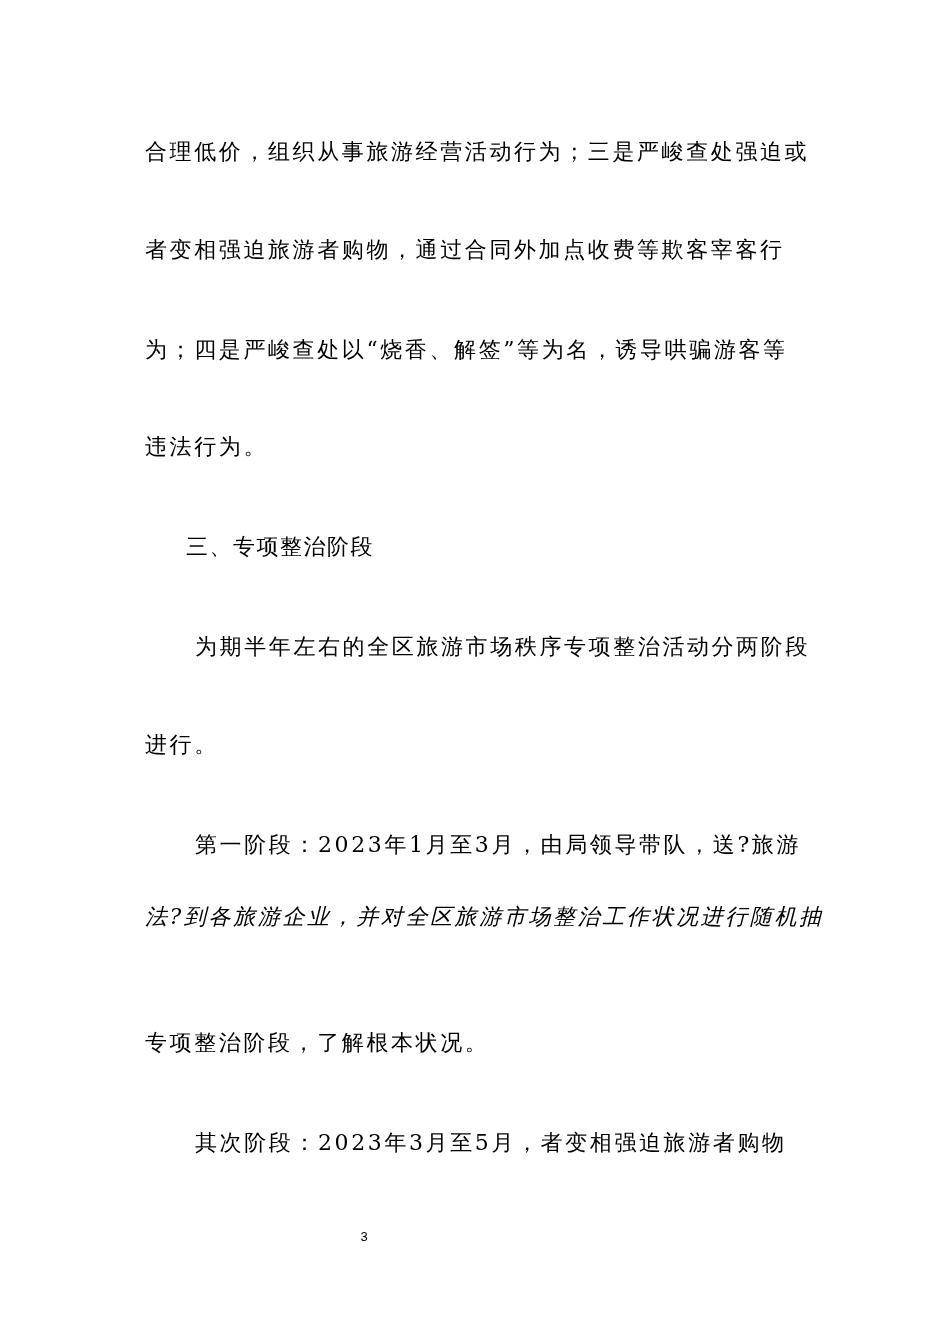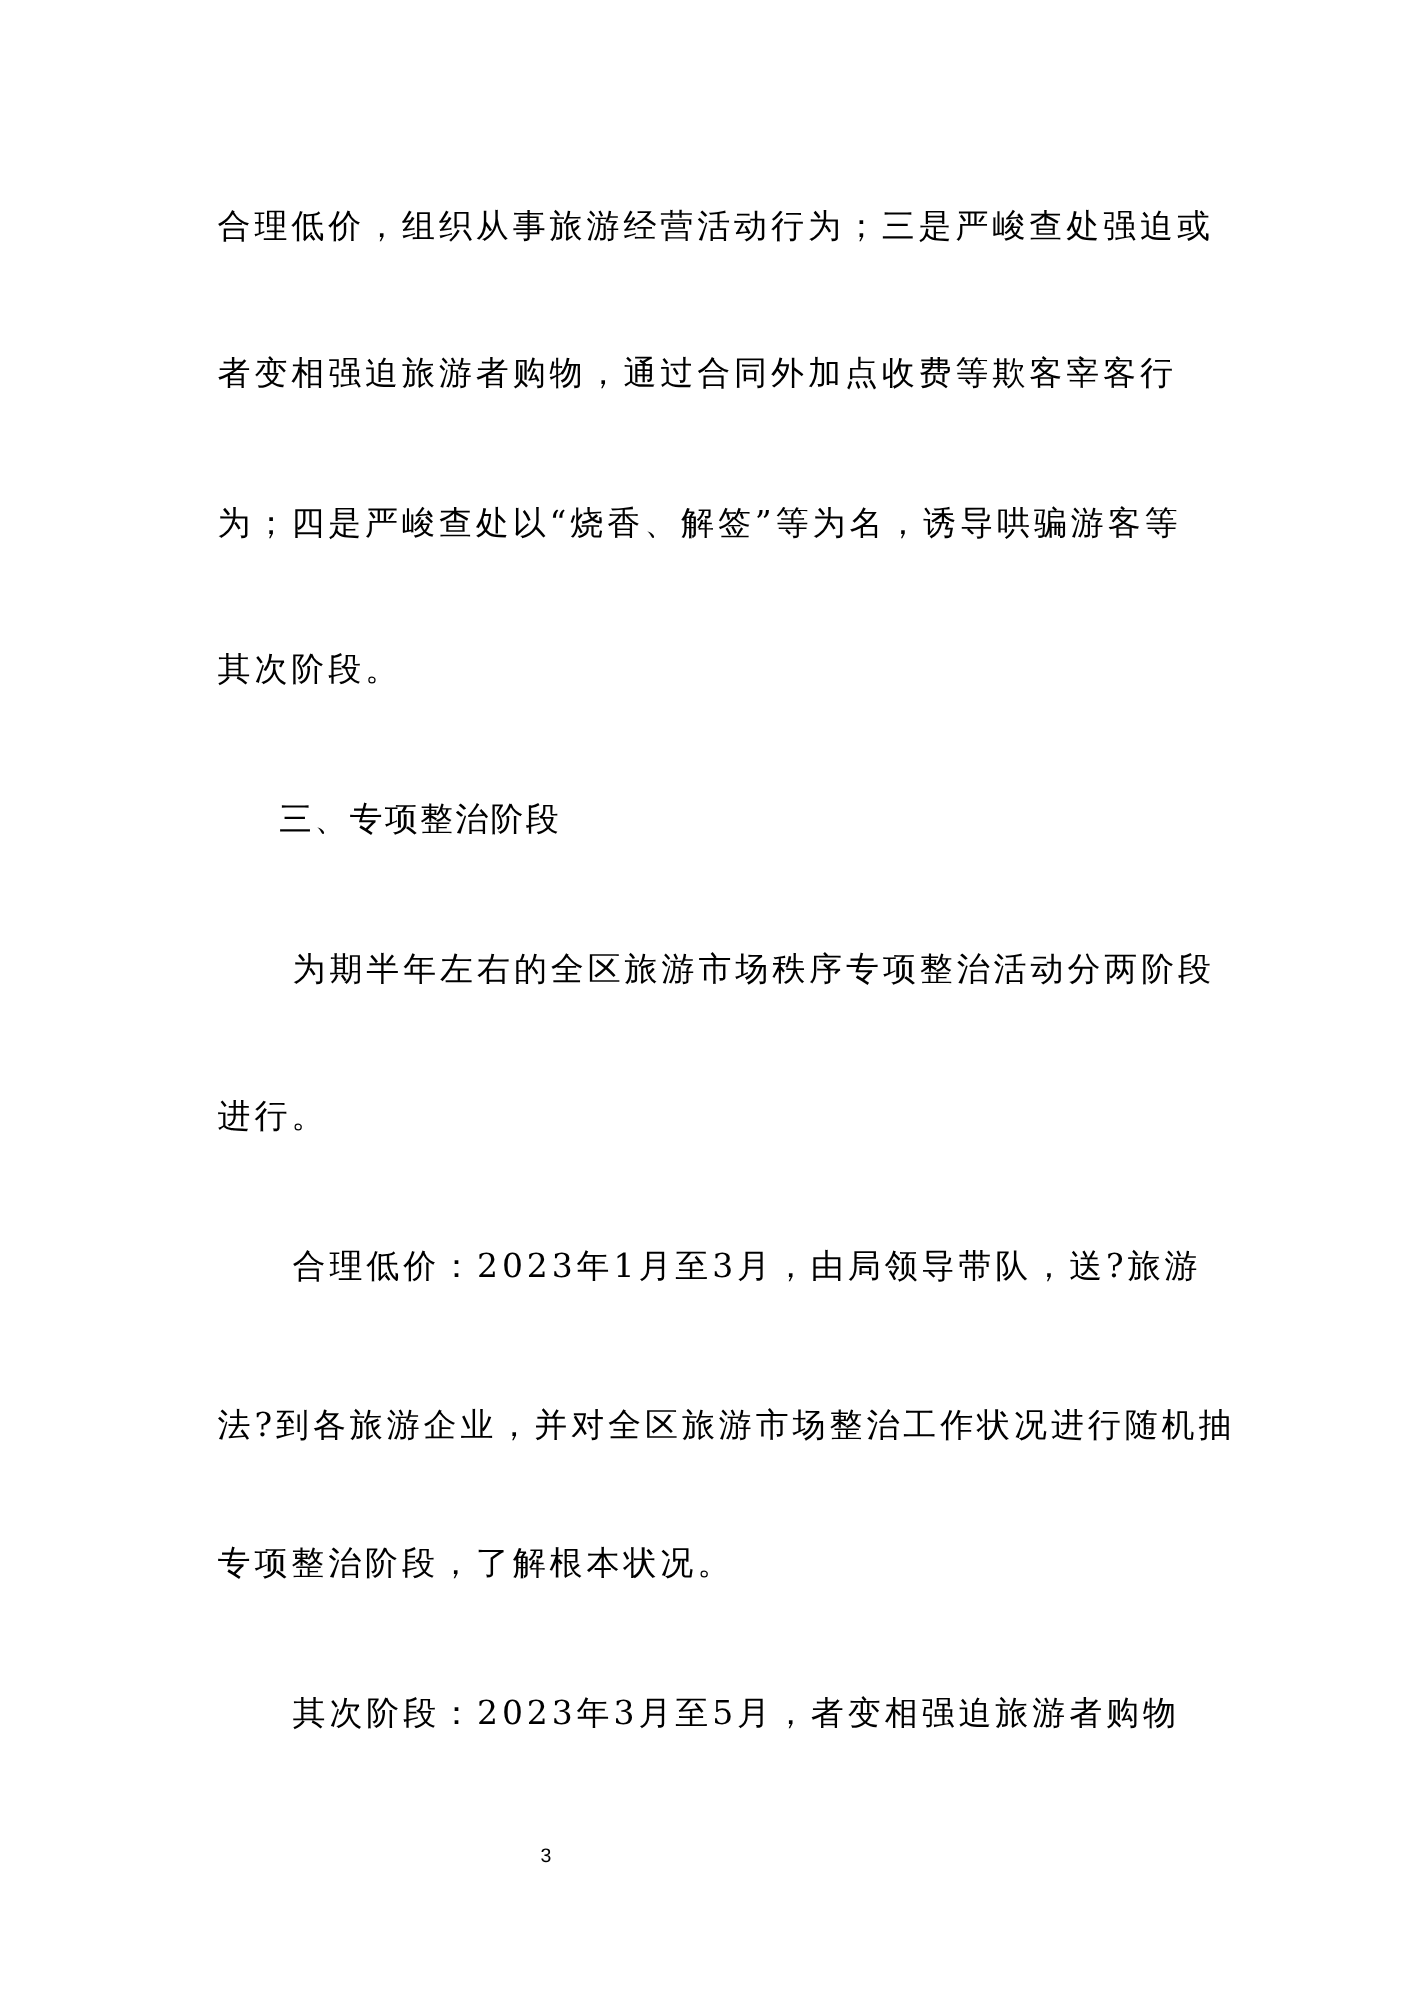--- a/index.html
+++ b/index.html
@@ -45,27 +45,27 @@
       line-height: 18px;
     }
   </style>
 </head>
 <body>
 
 <div class="page">
   <div class="line" style="top:137px;">合理低价，组织从事旅游经营活动行为；三是严峻查处强迫或</div>
   <div class="line" style="top:335px;">为；四是严峻查处以“烧香、解签”等为名，诱导哄骗游客等</div>
   <div class="line" style="top:235px;">者变相强迫旅游者购物，通过合同外加点收费等欺客宰客行</div>
-  <div class="line" style="top:432px;">其次阶段。</div>
+  <div class="line" style="top:432px;">违法行为。</div>
 
   <div class="line heading" style="top:532px;margin-left:21px;">三、专项整治阶段</div>
 
   <div class="line" style="top:730px;">进行。</div>
   <div class="line indent" style="top:632px;">为期半年左右的全区旅游市场秩序专项整治活动分两阶段</div>
 
-  <div class="line indent" style="top:830px;">合理低价：2023年1月至3月，由局领导带队，送?旅游</div>
-  <div class="line" style="top:936px;">法?到各旅游企业，并对全区旅游市场整治工作状况进行随机抽</div>
+  <div class="line indent" style="top:830px;">第一阶段：2023年1月至3月，由局领导带队，送?旅游</div>
+  <div class="line" style="top:902px;font-style:italic;">法?到各旅游企业，并对全区旅游市场整治工作状况进行随机抽</div>
   <div class="line" style="top:1028px;">专项整治阶段，了解根本状况。</div>
 
   <div class="line indent" style="top:1128px;">其次阶段：2023年3月至5月，者变相强迫旅游者购物</div>
 
   <div class="page-number">3</div>
 </div>
 
 </body></html>

